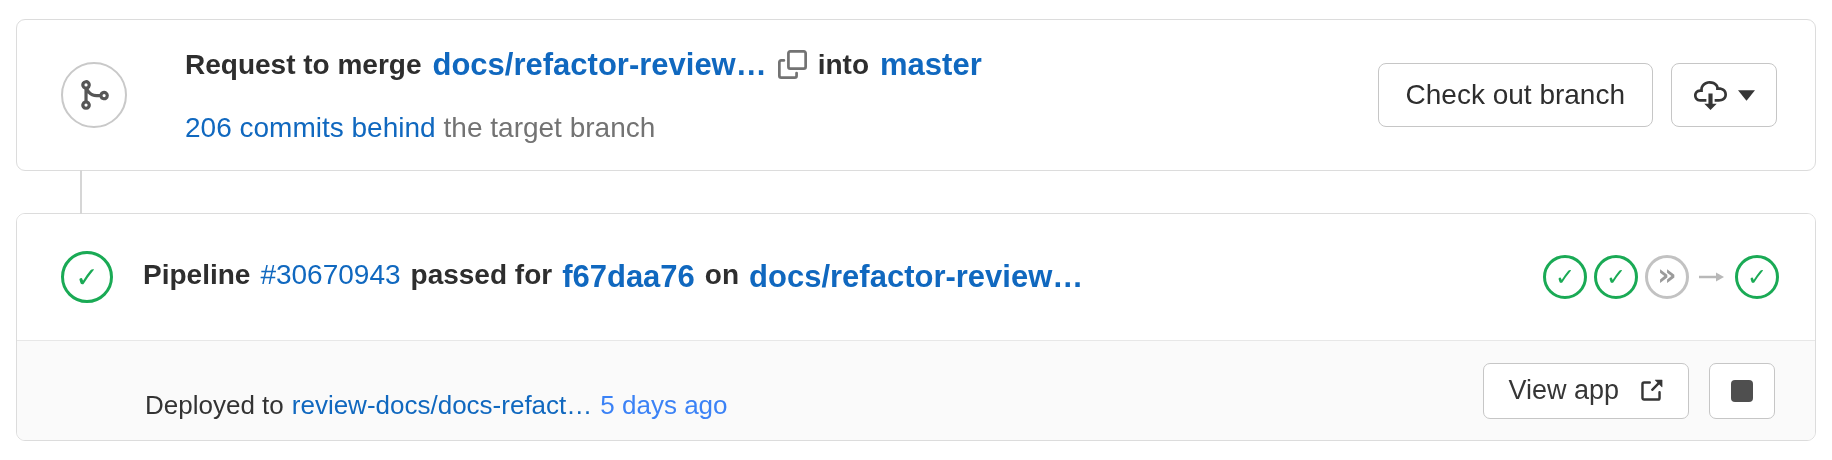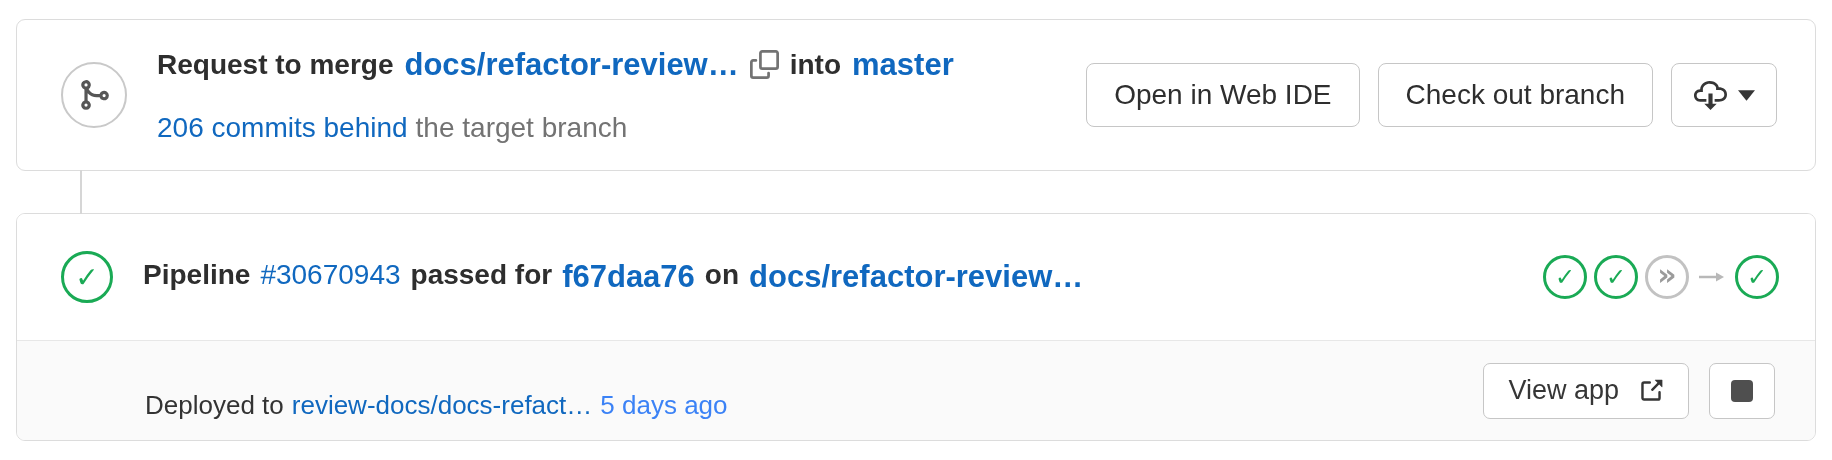--- a/index.html
+++ b/index.html
@@ -17,21 +17,21 @@
     background: #fff;
   }
   
   .mr-header { height: 152px; display: flex; align-items: center; padding: 0 38px 0 44px; }
   .avatar-circle {
     width: 66px; height: 66px; flex: none;
     border: 2px solid #c9c9c9; border-radius: 50%;
     display: flex; align-items: center; justify-content: center;
     margin-right: 30px; color: #565656;
   }
-  .mr-text { display: flex; flex-direction: column; gap: 29px; }
+  .mr-text { display: flex; flex-direction: column; gap: 29px; margin-left: 28px; }
   .title-line { display: flex; align-items: center; font-size: 28px; white-space: nowrap; }
   .title-line > * { margin-right: 11px; }
   .subtitle-line { display: flex; align-items: center; font-size: 28px; color: #737373; white-space: nowrap; }
   .subtitle-line > * { margin-right: 8px; }
   .bold { font-weight: 700; color: #2e2e2e; }
   .link { color: #1068bf; text-decoration: none; cursor: pointer; }
   .mono-ref { font-family: Liberation Sans, sans-serif; font-weight: 700; font-size: 31px; }
   .copy-btn { display: inline-flex; align-items: center; cursor: pointer; color: #737373; }
   .header-actions { margin-left: auto; display: flex; align-items: center; gap: 18px; }
   .btn {
@@ -104,21 +104,20 @@
         <span class="bold">into</span>
         <a class="link mono-ref">master</a>
       </div>
       <div class="subtitle-line">
         <a class="link">206 commits behind</a>
         <span>the target branch</span>
       </div>
     </div>
 
     <div class="header-actions">
-      <button class="btn">Open in Web IDE</button>
       <button class="btn">Check out branch</button>
       <button class="btn btn-dropdown">
         <svg width="33" height="33" viewBox="0 0 16 16" fill="currentColor" aria-hidden="true">
           <path d="M9 12h2l-3 3-3-3h2V7h2v5zm3-8c0-.44-.91-3-4.5-3C5.08 1 3 2.92 3 5 1.02 5 0 6.52 0 8c0 1.53 1 3 3 3h3V9.7H3C1.38 9.7 1.3 8.28 1.3 8c0-.17.05-1.7 1.7-1.7h1.3V5c0-1.39 1.56-2.7 3.2-2.7 2.55 0 3.13 1.55 3.2 1.8v1.2H12c.81 0 2.7.22 2.7 2.2 0 2.09-2.25 2.2-2.7 2.2h-2V11h2c2.08 0 4-1.16 4-3.5C16 5.06 14.08 4 12 4z"></path>
         </svg>
         <svg width="17" height="11" viewBox="0 0 16 10" fill="currentColor" aria-hidden="true">
           <path d="M0 0h16L8 10z"></path>
         </svg>
       </button>
     </div>

